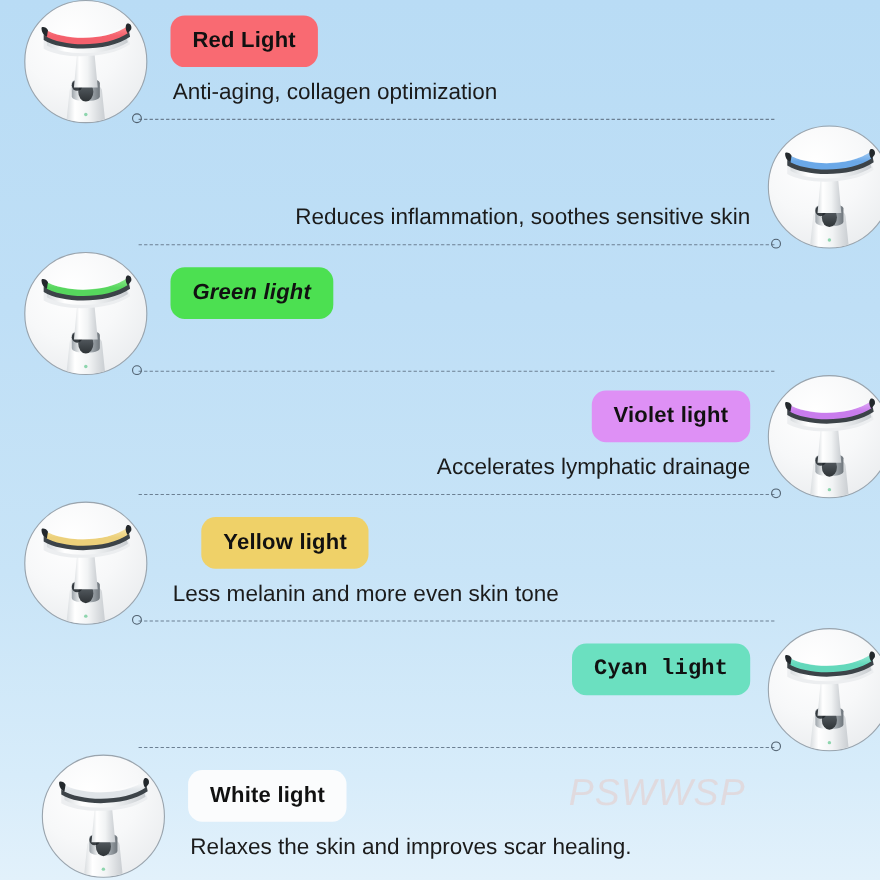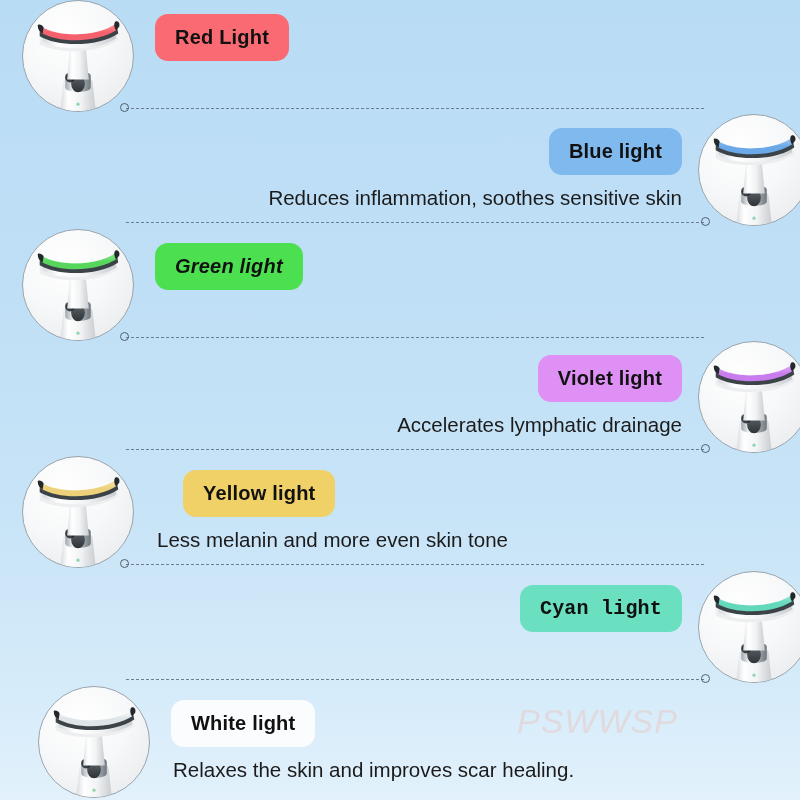--- a/index.html
+++ b/index.html
@@ -154,20 +154,21 @@
     <path d="M24 27 C40 34, 70 34, 88 25 L88 27 C70 36, 40 36, 24 29 Z" fill="#ffffff" opacity="0.35"></path>
 
     <path d="M15 25 C15 23, 20 24, 21 27 L20 33 C17 32, 15 29, 15 25 Z" fill="#23282c"></path>
 
     <path d="M94 21 C96 20, 99 22, 98 26 L95 30 C93 28, 92 23, 94 21 Z" fill="#23282c"></path>
 
     <circle cx="56" cy="105" r="1.6" fill="#49c07d" opacity="0.6"></circle>
   </svg>
       </div>
       <div class="badge" style="background: rgb(249, 106, 114);">Red Light</div>
+      <div class="desc">Anti-aging, collagen optimization</div>
       <div class="connector"></div>
       <div class="node"></div>
     </div>
     <div class="row right" style="top: 114px;">
       <div class="photo">
   <svg class="device" viewBox="0 0 112 112" xmlns="http://www.w3.org/2000/svg">
     <defs>
       <linearGradient id="led-blue" x1="0" y1="0" x2="0" y2="1">
         <stop offset="0%" stop-color="#a7cdf3"></stop>
         <stop offset="55%" stop-color="#6aa8e8"></stop>
@@ -208,21 +209,20 @@
 
     <path d="M24 27 C40 34, 70 34, 88 25 L88 27 C70 36, 40 36, 24 29 Z" fill="#ffffff" opacity="0.35"></path>
 
     <path d="M15 25 C15 23, 20 24, 21 27 L20 33 C17 32, 15 29, 15 25 Z" fill="#23282c"></path>
 
     <path d="M94 21 C96 20, 99 22, 98 26 L95 30 C93 28, 92 23, 94 21 Z" fill="#23282c"></path>
 
     <circle cx="56" cy="105" r="1.6" fill="#49c07d" opacity="0.6"></circle>
   </svg>
       </div>
-      <div class="badge" style="background: rgb(127, 185, 238);">Blue light</div>
       <div class="desc">Reduces inflammation, soothes sensitive skin</div>
       <div class="connector"></div>
       <div class="node"></div>
     </div>
     <div class="row left" style="top: 229px; font-style: italic;">
       <div class="photo">
   <svg class="device" viewBox="0 0 112 112" xmlns="http://www.w3.org/2000/svg">
     <defs>
       <linearGradient id="led-green" x1="0" y1="0" x2="0" y2="1">
         <stop offset="0%" stop-color="#92ea90"></stop>

